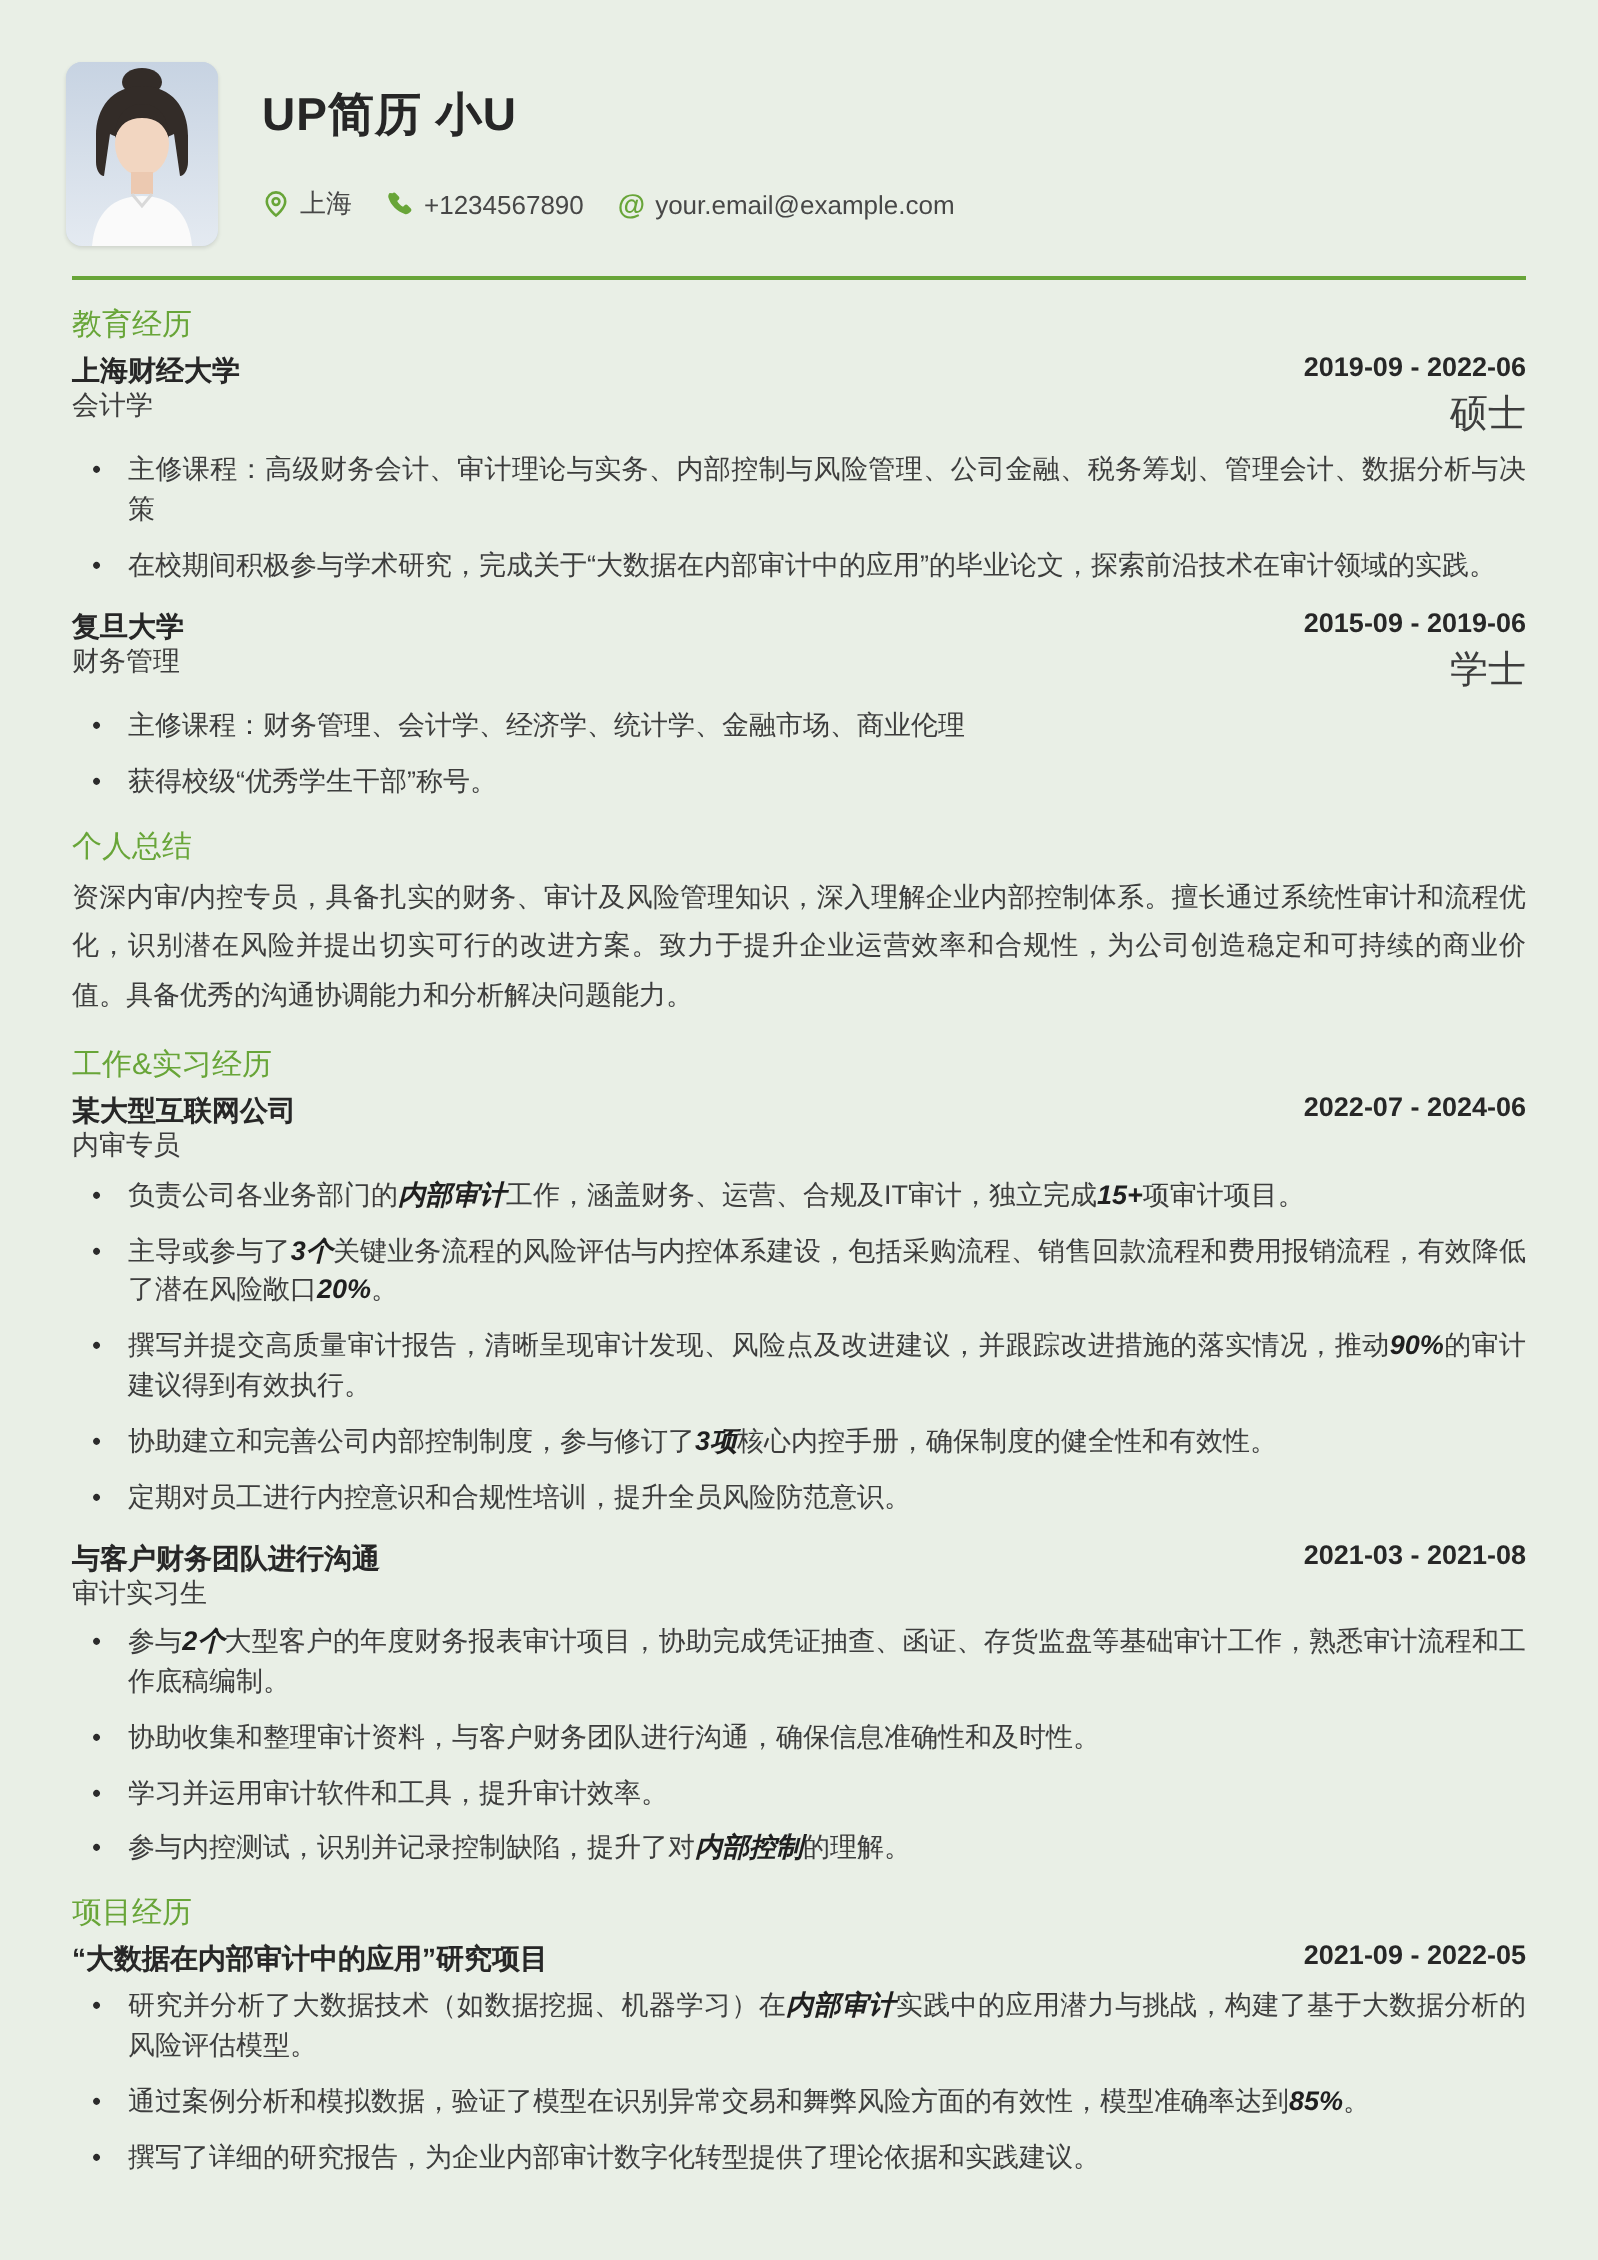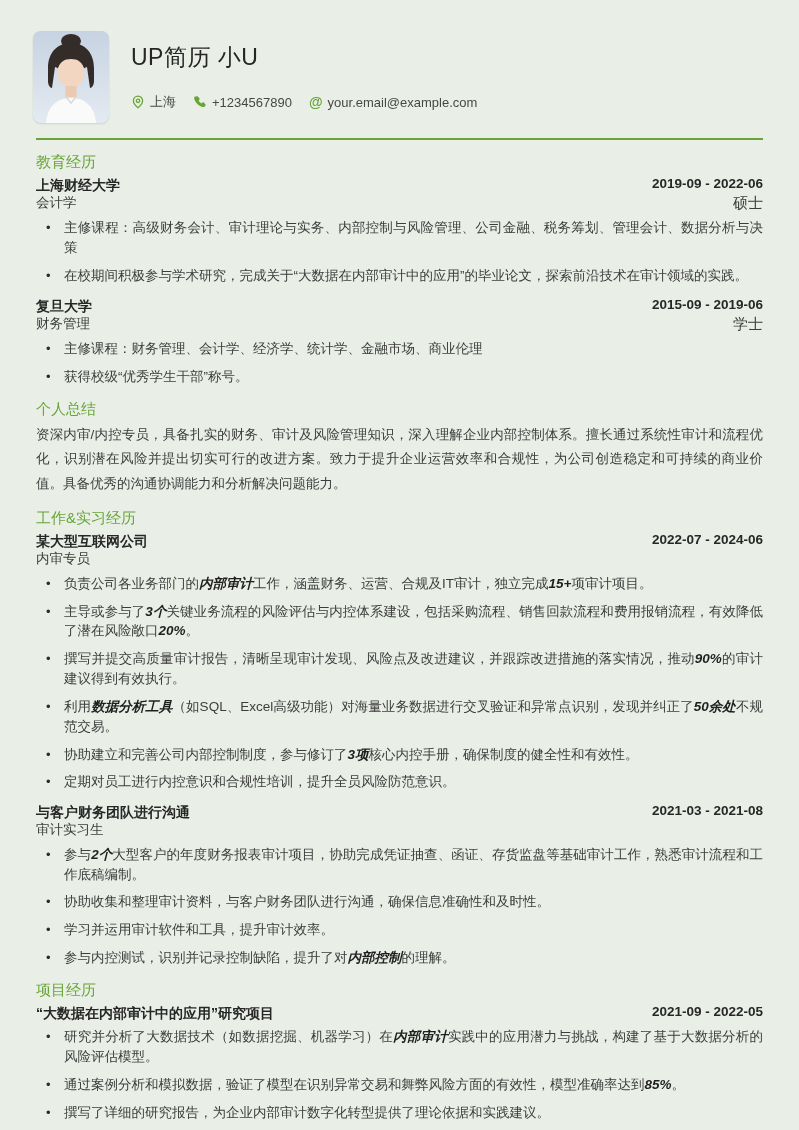--- a/index.html
+++ b/index.html
@@ -28,21 +28,21 @@
   }
   .avatar{
     width:76px;height:92px;border-radius:8px;overflow:hidden;
     flex:0 0 auto;box-shadow:0 1px 2px rgba(0,0,0,.12);
     background:#ccd7e3;
   }
   .avatar svg{display:block;width:100%;height:100%;}
   .head-info{margin-left:22px;padding-top:11px;}
   .name{
     margin:0 0 20px 0;
-    font-size:23px;font-weight:400;color:var(--dark);
+    font-size:23px;font-weight:700;color:var(--dark);
     letter-spacing:.5px;
   }
   .contacts{display:flex;align-items:center;gap:17px;font-size:13px;color:#474747;text-align:right;}
   .contact{display:inline-flex;align-items:center;gap:5px;}
   .cicon{display:inline-flex;align-items:center;color:var(--accent);}
   .cicon svg{width:14px;height:14px;}
   .at-glyph{font-size:14px;font-weight:700;color:var(--accent);line-height:1;}
   .divider{height:2px;background:var(--accent);margin:15px 36px 0 36px;}
   
   .main{padding:0 36px;}
@@ -53,21 +53,21 @@
   }
   .summary{
     font-size:13.5px;line-height:1.82;margin:2px 0 0 0;
     text-align:justify;color:var(--text);
   }
   .entry{margin-bottom:2px;}
   .row{display:flex;justify-content:space-between;align-items:flex-start;}
   .etitle{font-weight:700;font-size:14px;color:#272727;line-height:1.3;}
   .edate{font-weight:700;font-size:13.5px;color:#272727;white-space:nowrap;}
   .esub{font-size:13.5px;color:var(--text);line-height:1.35;}
-  .edeg{font-size:15px;color:var(--text);}
+  .edeg{font-size:19px;color:var(--text);}
   .bullets{list-style:none;margin:5px 0 11px 0;padding:0;}
   .bullets li{
     position:relative;padding-left:28px;
     font-size:13.5px;line-height:1.47;
     margin-bottom:8px;text-align:justify;
   }
   .bullets li::before{
     content:"•";position:absolute;left:10px;top:0;
     color:#2b2b2b;font-size:13px;
   }
@@ -170,21 +170,20 @@
             <div class="etitle">某大型互联网公司</div>
             <div class="edate">2022-07 - 2024-06</div>
           </div>
           <div class="row">
             <div class="esub">内审专员</div>
           </div>
           <ul class="bullets">
             <li>负责公司各业务部门的<b>内部审计</b>工作，涵盖财务、运营、合规及IT审计，独立完成<b>15+</b>项审计项目。</li>
             <li>主导或参与了<b>3个</b>关键业务流程的风险评估与内控体系建设，包括采购流程、销售回款流程和费用报销流程，有效降低了潜在风险敞口<b>20%</b>。</li>
             <li>撰写并提交高质量审计报告，清晰呈现审计发现、风险点及改进建议，并跟踪改进措施的落实情况，推动<b>90%</b>的审计建议得到有效执行。</li>
-            <li>利用<b>数据分析工具</b>（如SQL、Excel高级功能）对海量业务数据进行交叉验证和异常点识别，发现并纠正了<b>50余处</b>不规范交易。</li>
             <li>协助建立和完善公司内部控制制度，参与修订了<b>3项</b>核心内控手册，确保制度的健全性和有效性。</li>
             <li>定期对员工进行内控意识和合规性培训，提升全员风险防范意识。</li>
           </ul>
         </div>
         <div class="entry">
           <div class="row">
             <div class="etitle">与客户财务团队进行沟通</div>
             <div class="edate">2021-03 - 2021-08</div>
           </div>
           <div class="row">

